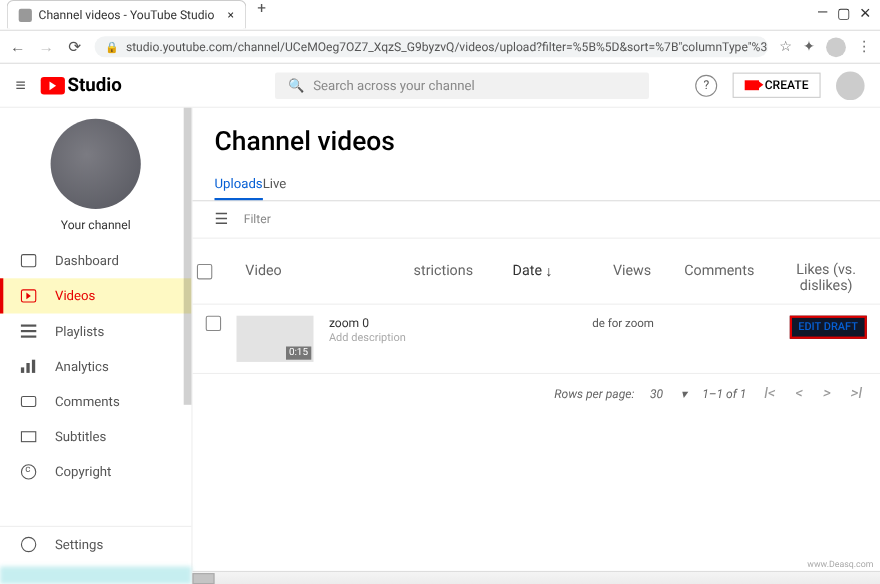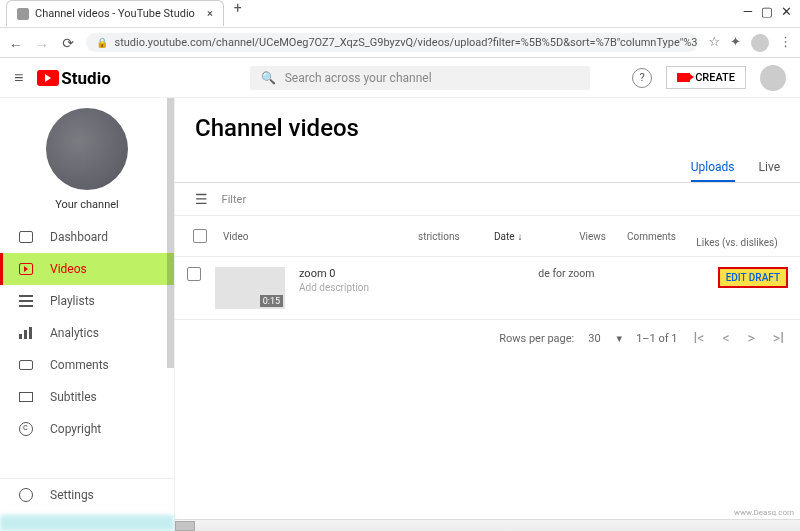--- a/index.html
+++ b/index.html
@@ -33,63 +33,63 @@
 
 
 .body { display: flex; height: calc(531px - 28px - 30px - 40px); }
 .sidebar { width: 175px; border-right: 1px solid #eee; display:flex; flex-direction:column; position: relative; }
 .sidebar-scroll { position:absolute; right:0; top:0; width:7px; height:270px; background: rgba(0,0,0,0.18); }
 .channel-block { text-align: center; padding: 10px 0 6px; }
 .avatar-lg { width: 82px; height: 82px; border-radius: 50%; background: radial-gradient(circle at 40% 40%, #7b7b82, #55565e); margin: 0 auto; filter: blur(0.5px); }
 .channel-label { font-size: 11px; margin-top: 8px; color: #333; }
 .nav { flex:1; padding-top: 4px; }
 .nav-item { display: flex; align-items: center; gap: 16px; padding: 9px 18px; font-size: 12px; color: #555; cursor: pointer; }
-.nav-item.active { background: #bef264; color: #e60000; border-left: 3px solid #e60000; padding-left: 15px; }
+.nav-item.active { background: #fef9c3; color: #e60000; border-left: 3px solid #e60000; padding-left: 15px; }
 .nav-item .ico { width: 16px; height: 14px; display:inline-flex; align-items:center; justify-content:center; }
 .ico-box { width:14px; height:12px; border:1.5px solid currentColor; border-radius:2px; }
 .ico-play { width:14px; height:12px; border:1.5px solid currentColor; border-radius:2px; position:relative; }
 .ico-play:after { content:''; position:absolute; left:4px; top:2px; border-left:4px solid currentColor; border-top:3px solid transparent; border-bottom:3px solid transparent; }
 .ico-list { width:14px; height:12px; background: linear-gradient(currentColor,currentColor) 0 0/14px 2px no-repeat, linear-gradient(currentColor,currentColor) 0 5px/14px 2px no-repeat, linear-gradient(currentColor,currentColor) 0 10px/14px 2px no-repeat; }
 .ico-analytics { width:14px; height:12px; background: linear-gradient(currentColor,currentColor) 0 7px/3px 5px no-repeat, linear-gradient(currentColor,currentColor) 5px 3px/3px 9px no-repeat, linear-gradient(currentColor,currentColor) 10px 0/3px 12px no-repeat; }
 .ico-comment { width:14px; height:10px; border:1.5px solid currentColor; border-radius:2px; }
 .ico-sub { width:14px; height:10px; border:1.5px solid currentColor; }
 .ico-copy { width:14px; height:14px; border:1.5px solid currentColor; border-radius:50%; position:relative;}
 .ico-copy:after{content:'c'; position:absolute; left:3px; top:-1px; font-size:9px;}
 .ico-gear { width:14px; height:14px; border:1.5px solid currentColor; border-radius:50%; }
 .sidebar-bottom { border-top: 1px solid #eee; }
 .blur-strip { height: 16px; background: #c6eef0; filter: blur(2px); margin-top: 4px;}
 
 
 .main { flex:1; display:flex; flex-direction:column; position:relative; }
 .page-title { font-size: 24px; font-weight: 500; padding: 16px 20px 12px; }
-.tabs { display:flex; gap: 24px; padding: 0 20px; border-bottom: 1px solid #ddd; justify-content: flex-end; }
+.tabs { display:flex; padding: 0 20px; border-bottom: 1px solid #ddd; }
 .tabrow { font-size: 12px; color: #555; padding: 6px 0; cursor:pointer; }
 .tabrow.active { color: #065fd4; border-bottom: 2.5px solid #065fd4; }
 .filter-row { display:flex; align-items:center; gap: 14px; padding: 8px 20px; border-bottom: 1px solid #eee; font-size: 11px; color: #888; }
 .filter-ico { font-size: 14px; color: #555; }
 
-.table-head { display:flex; align-items:center; gap: 16px; padding: 8px 18px; border-bottom: 1px solid #eee; font-size: 10px; color: #666; }
+.table-head { display:flex; align-items:center; gap: 30px; padding: 8px 4px; border-bottom: 1px solid #eee; font-size: 13px; color: #666; }
 .chk { width: 14px; height: 14px; border: 1.5px solid #888; border-radius: 2px; }
 .col-video { width: 52px; }
 .col-spacer { flex: 1; }
 .col-date { width: 60px; display:flex; align-items:center; gap:3px; color:#333;}
 .col-views { width: 36px; text-align:right; }
 .col-comments { width: 54px; text-align:right; }
 .col-likes { width: 90px; text-align:center;margin-top:13px; }
 
 .row { display:flex; align-items:flex-start; gap: 14px; padding: 10px 12px; border-bottom: 1px solid #eee; font-size: 11px; }
 .thumb { width: 70px; height: 42px; background: #e3e3e3; position:relative; }
 .dur { position:absolute; right:2px; bottom:2px; background:#777; color:#fff; font-size:9px; padding:1px 3px;}
 .vinfo { width: 140px; }
 .vtitle { font-size: 11px; color: #333; }
 .vdesc { font-size: 10px; color: #aaa; margin-top: 2px; }
 .restr { width: 80px; color:#555; font-size:10.5px; }
-.edit-draft { margin-left:auto; border:2px solid #d00; color:#065fd4; font-size:10px; font-weight:500; padding: 3px 6px; cursor: pointer; white-space: nowrap; background: #fde047;}
-
-.pager { display:flex; align-items:center; justify-content:flex-end; gap: 14px; padding: 10px 14px; font-size: 11px; color:#666; }
+.edit-draft { margin-left:auto; border:2px solid #d00; color:#065fd4; font-size:10px; font-weight:500; padding: 3px 6px; cursor: pointer; white-space: nowrap; background: #0f172a;}
+
+.pager { display:flex; align-items:center; justify-content:flex-end; gap: 14px; padding: 10px 14px; font-size: 11px; color:#666;font-style:italic; }
 .pager .arrow { color:#999; font-size:14px; cursor:pointer; padding: 0 2px;}
 .dd { display:flex; align-items:center; gap:16px; }
 
 .bottom-scroll { position:absolute; bottom:0; left:0; right:0; height:12px; background: linear-gradient(#f4f4f4,#ececec); border-top:1px solid #ddd; }
 .bottom-scroll .thumb-h { position:absolute; left:0; top:1px; width:20px; height:10px; background:#c4c4c4; border:1px solid #aaa; }
 .watermark { position:absolute; right:6px; bottom:14px; font-size:8px; color:#aaa;}
 </style>
 </head>
 <body>
 

